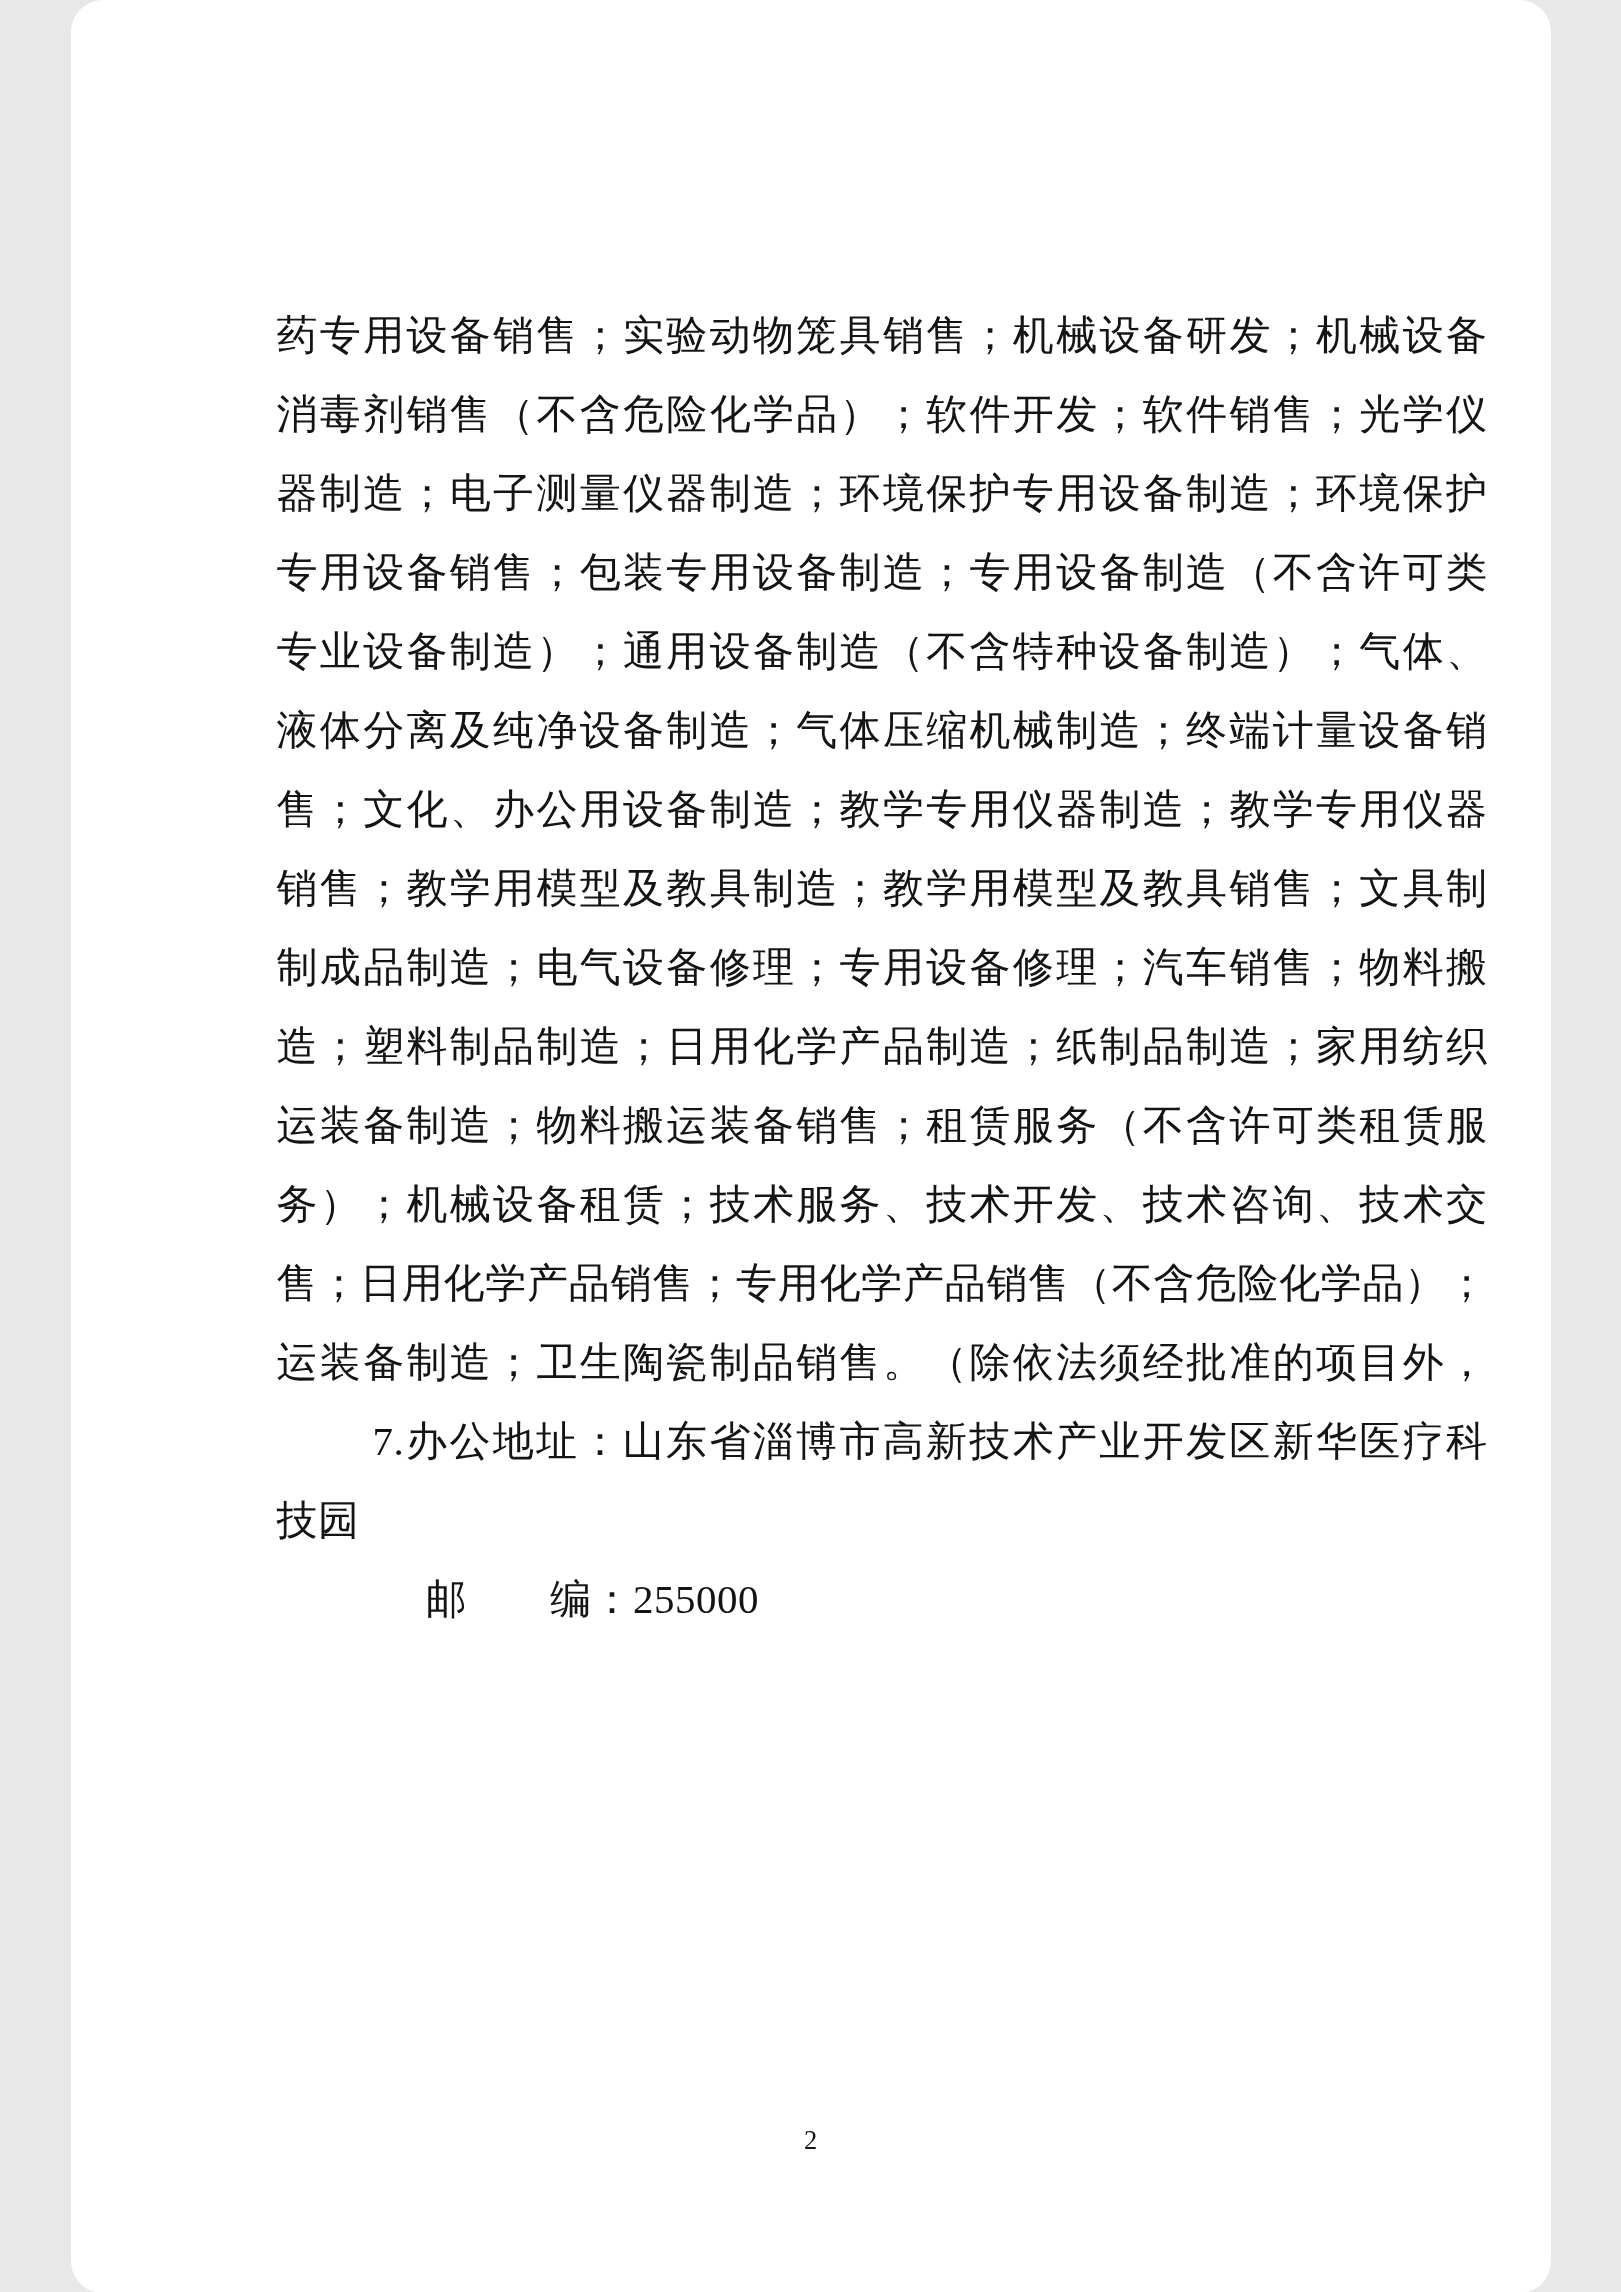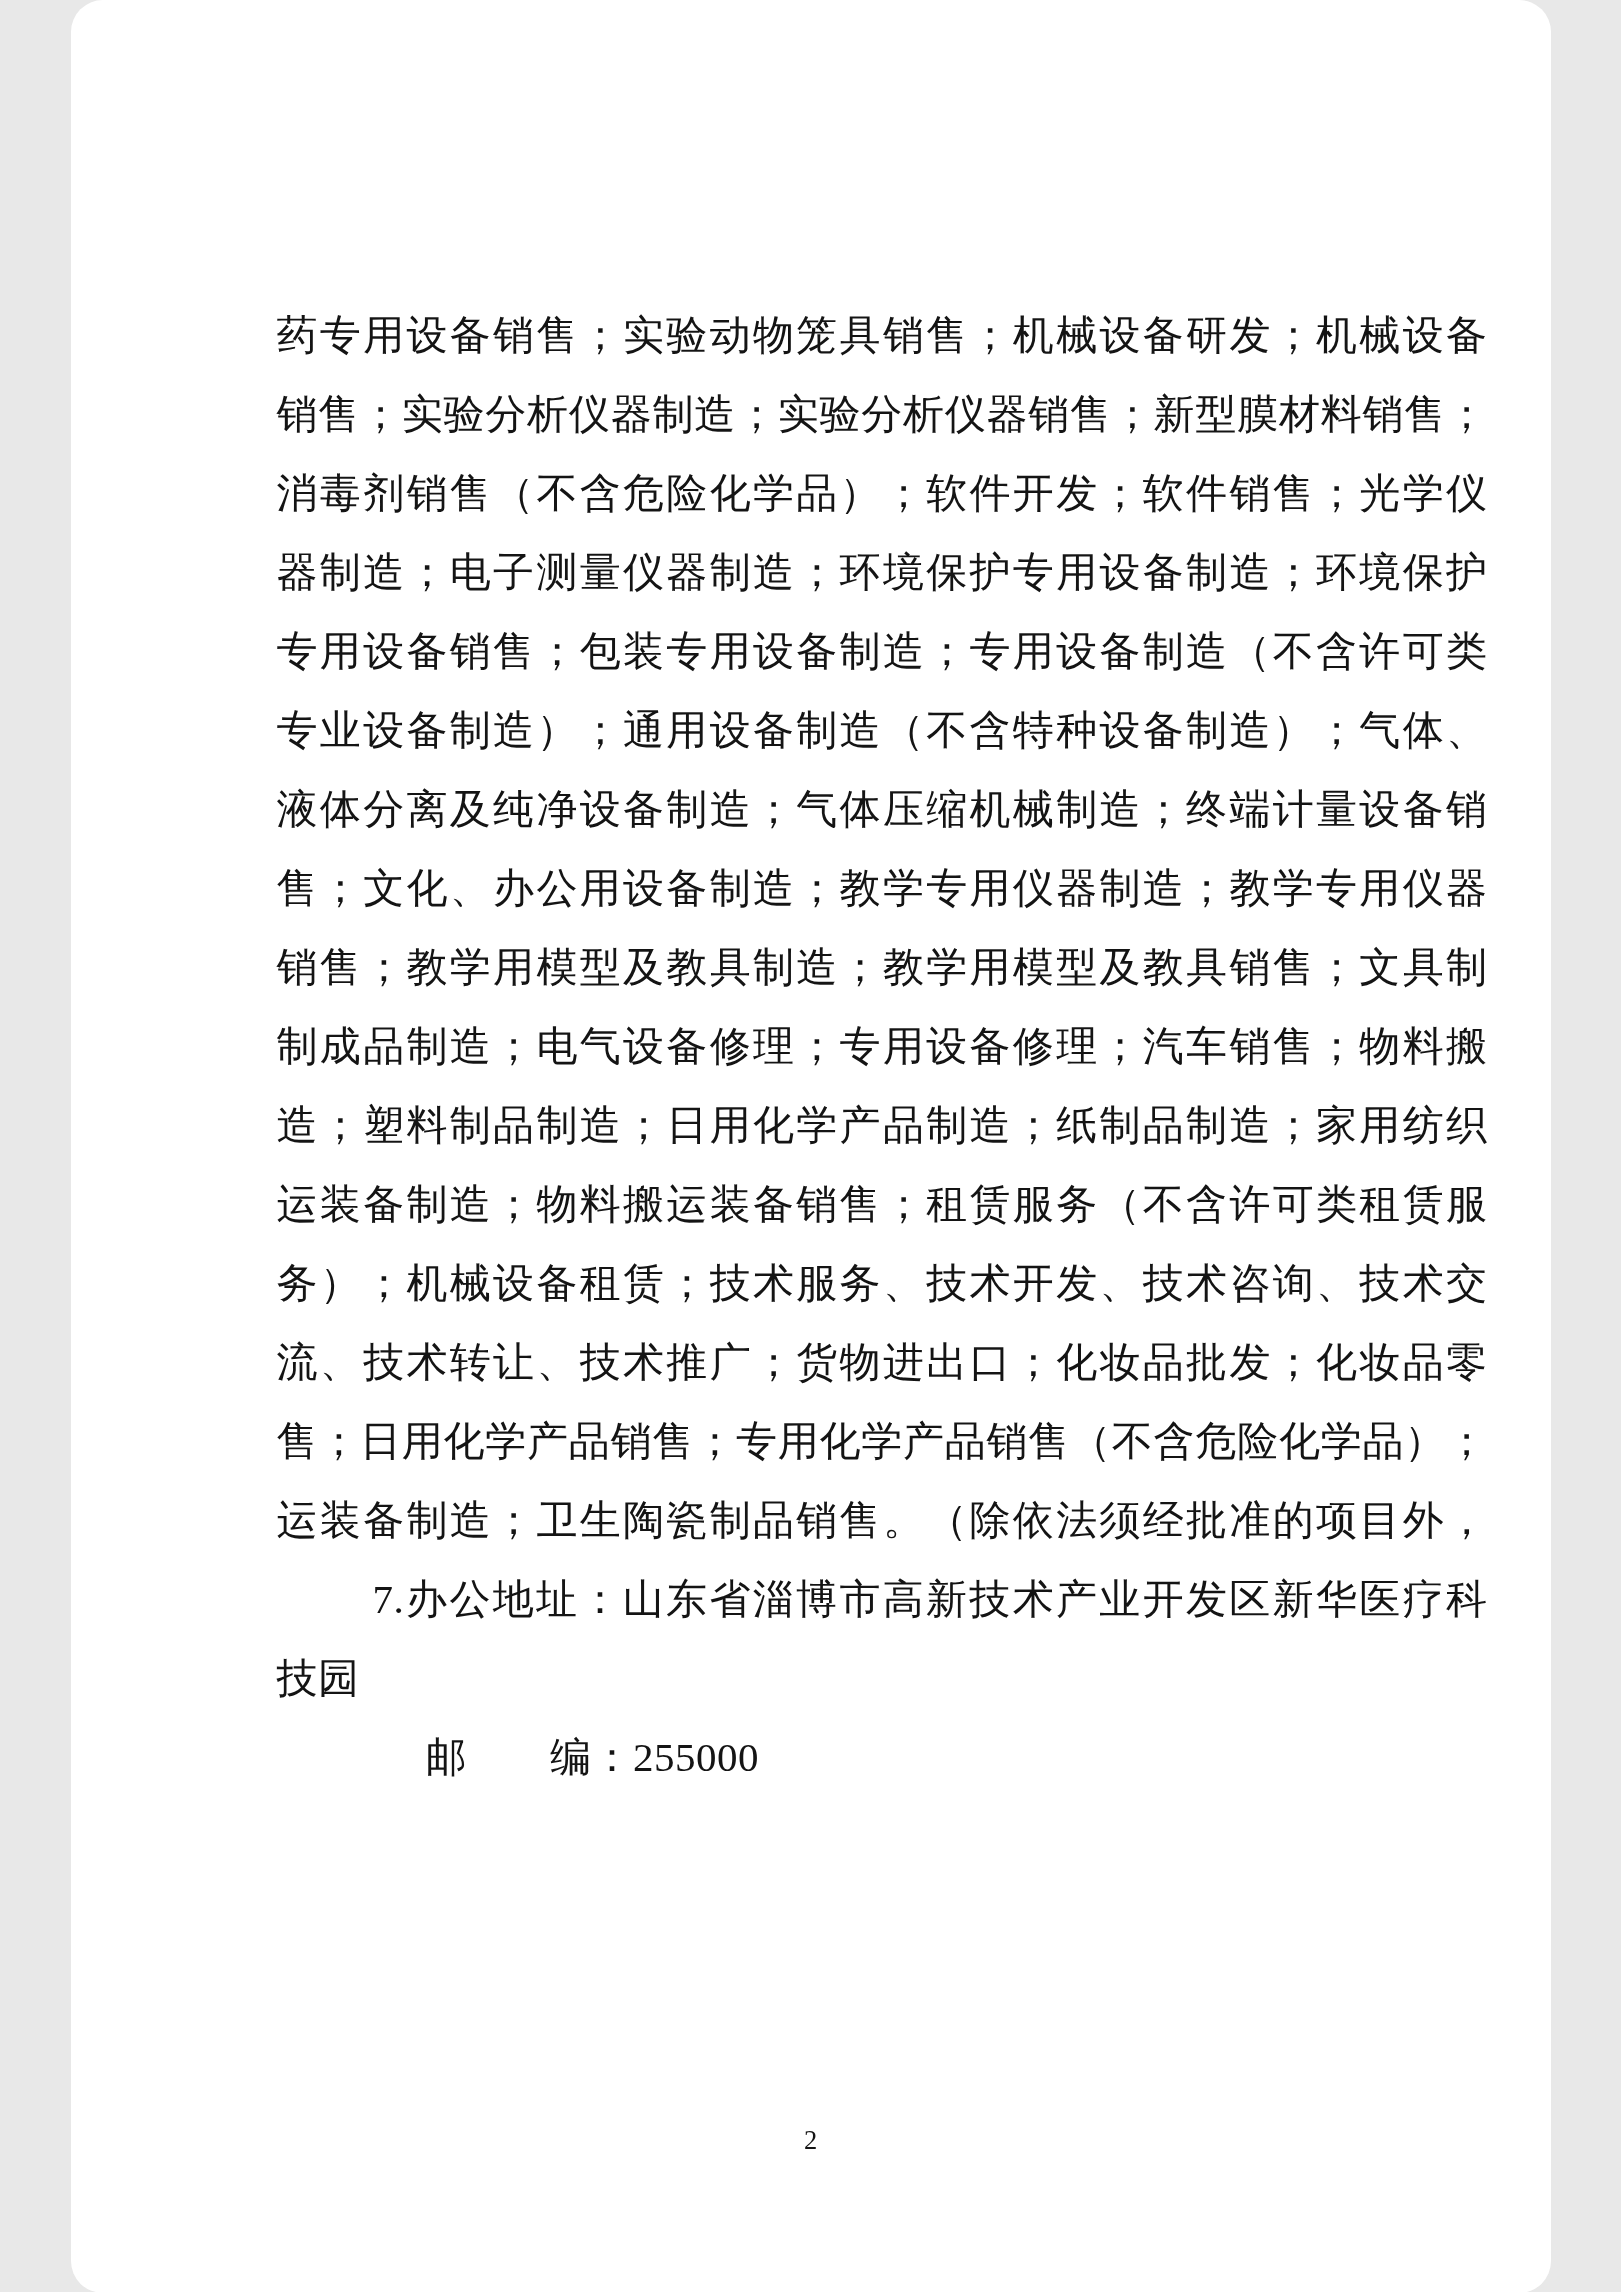--- a/index.html
+++ b/index.html
@@ -52,33 +52,31 @@
     color: #141414;
   }
 </style>
 </head>
 <body>
 
 <div class="page">
 
   <div class="content">
       <div class="line justify">药专用设备销售；实验动物笼具销售；机械设备研发；机械设备</div>
-      <div class="line justify">销售；实验分析仪器制造；实验分析仪器销售；新型膜材料销售；</div>
       <div class="line justify">消毒剂销售（不含危险化学品）；软件开发；软件销售；光学仪</div>
       <div class="line justify">器制造；电子测量仪器制造；环境保护专用设备制造；环境保护</div>
       <div class="line justify">专用设备销售；包装专用设备制造；专用设备制造（不含许可类</div>
       <div class="line justify">专业设备制造）；通用设备制造（不含特种设备制造）；气体、</div>
       <div class="line justify">液体分离及纯净设备制造；气体压缩机械制造；终端计量设备销</div>
       <div class="line justify">售；文化、办公用设备制造；教学专用仪器制造；教学专用仪器</div>
       <div class="line justify">销售；教学用模型及教具制造；教学用模型及教具销售；文具制</div>
       <div class="line justify">制成品制造；电气设备修理；专用设备修理；汽车销售；物料搬</div>
       <div class="line justify">造；塑料制品制造；日用化学产品制造；纸制品制造；家用纺织</div>
       <div class="line justify">运装备制造；物料搬运装备销售；租赁服务（不含许可类租赁服</div>
       <div class="line justify">务）；机械设备租赁；技术服务、技术开发、技术咨询、技术交</div>
-      <div class="line justify">流、技术转让、技术推广；货物进出口；化妆品批发；化妆品零</div>
       <div class="line justify">售；日用化学产品销售；专用化学产品销售（不含危险化学品）；</div>
       <div class="line justify">运装备制造；卫生陶瓷制品销售。（除依法须经批准的项目外，</div>
       <div class="line indent2 justify">7.办公地址：山东省淄博市高新技术产业开发区新华医疗科</div>
       <div class="line left">技园</div>
       <div class="line indent3 left">邮　　编：255000</div>
     </div>
 
   <div class="footer">2</div>
 
 </div>

